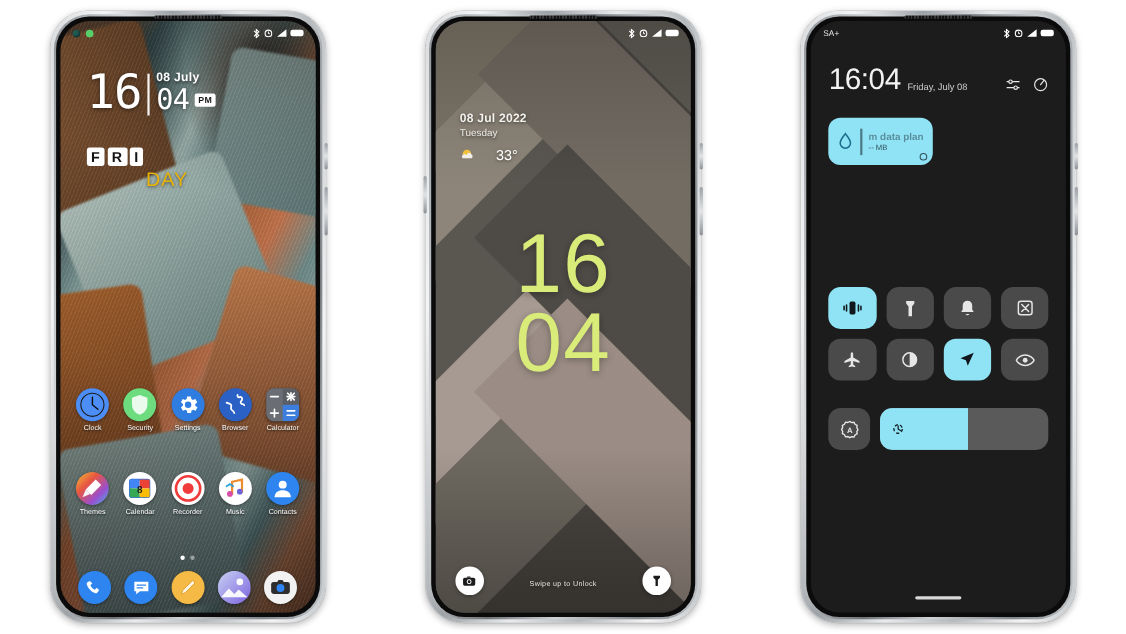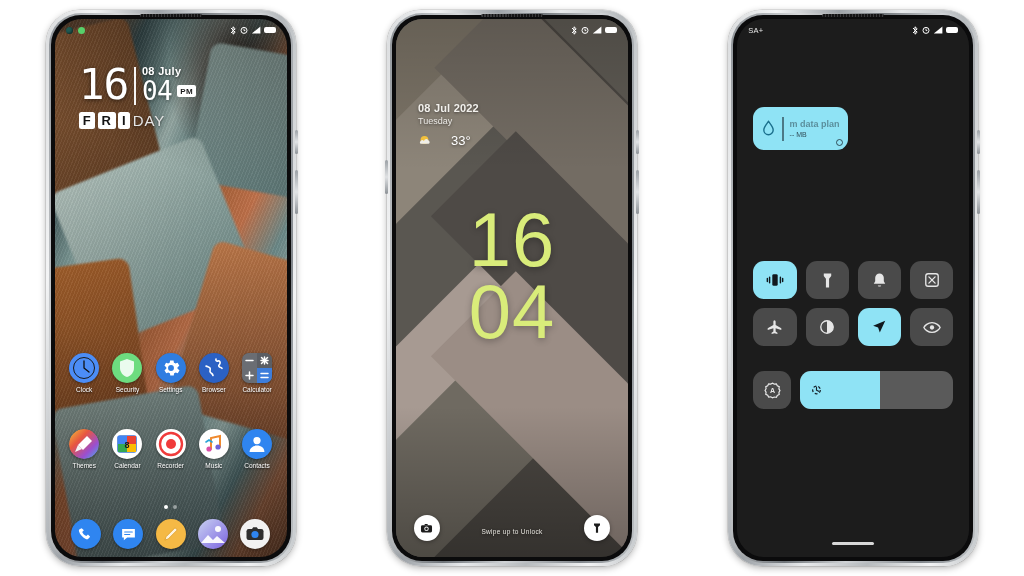--- a/index.html
+++ b/index.html
@@ -73,21 +73,21 @@
     color:#fff; letter-spacing:-1px; text-shadow:0 1px 4px rgba(0,0,0,.55); }
   .cw-div { width:1.5px; background:#fff; margin:2px 6px 0 6px; align-self:stretch; opacity:.95; }
   .cw-col { display:flex; flex-direction:column; }
   .cw-date { font-size:11px; color:#fff; letter-spacing:.3px; text-shadow:0 1px 3px rgba(0,0,0,.6); margin-bottom:1px;font-weight:bold; }
   .cw-minrow { display:flex; align-items:center; gap:5px; }
   .cw-min { font-family:"DejaVu Sans Mono", monospace; font-size:26px; line-height:1; color:#fff; letter-spacing:-.5px;
     text-shadow:0 1px 4px rgba(0,0,0,.55); }
   .cw-ampm { font-size:8px; font-weight:bold; color:#1b1b1b; background:#fff; border-radius:2px; padding:1.5px 3px; letter-spacing:.4px; }
   .cw-day { display:flex; gap:2.5px; margin-top:7px; align-items:center; }
   .cw-day .bx { background:#fff; color:#141414; font-weight:bold; font-size:13px; padding:1px 4px; border-radius:2.5px; letter-spacing:.5px; }
-  .cw-day .pl { color:#e5e5e5; font-size:15px; font-weight:400; letter-spacing:1px; text-shadow:0 1px 3px rgba(0,0,0,.6); }
+  .cw-day .pl { color:#eab308; font-size:18px; font-weight:400; letter-spacing:1px; text-shadow:0 1px 3px rgba(0,0,0,.6);margin-top:41px; }
 
   .appgrid { position:absolute; left:0; right:0; z-index:3; display:grid; grid-template-columns:repeat(5,1fr); padding:0 8px; }
   .appgrid.r1 { top:334px; }
   .appgrid.r2 { top:410px; }
   .app { display:flex; flex-direction:column; align-items:center; gap:3px; }
   .app .ic { width:30px; height:30px; border-radius:50%; display:flex; align-items:center; justify-content:center;
     box-shadow:0 1px 3px rgba(0,0,0,.4); overflow:hidden; position:relative; }
   .app .lb { font-size:6.5px; color:#fff; text-shadow:0 1px 2px rgba(0,0,0,.85); white-space:nowrap; }
 
   .dots { position:absolute; top:486px; left:0; right:0; display:flex; justify-content:center; gap:5px; z-index:3; }
@@ -470,20 +470,37 @@
             <circle cx="4" cy="4.4" r="3" stroke="#fff" stroke-width="1" fill="none"></circle>
             <path d="M4 2.6v2h1.3" stroke="#fff" stroke-width=".9" fill="none"></path>
           </svg>
           <svg class="sb-ico" width="10" height="8" viewBox="0 0 10 8">
             <path d="M9.4 0.6v6.8H0.8z" fill="#fff"></path>
           </svg>
           <div class="batt"></div>
         </div>
       </div>
 
+      <div class="qs-head">
+        <div style="display:flex;align-items:flex-end;">
+          <div class="qs-time">16:04</div>
+          <div class="qs-date">Friday, July 08</div>
+        </div>
+        <div class="qs-actions">
+          <svg width="14" height="14" viewBox="0 0 18 18">
+            <path d="M2 5.5h14M2 12.5h14" stroke="#e6e6e6" stroke-width="1.4" stroke-linecap="round"></path>
+            <circle cx="6" cy="5.5" r="2" fill="#1c1c1c" stroke="#e6e6e6" stroke-width="1.4"></circle>
+            <circle cx="12" cy="12.5" r="2" fill="#1c1c1c" stroke="#e6e6e6" stroke-width="1.4"></circle>
+          </svg>
+          <svg width="14" height="14" viewBox="0 0 18 18">
+            <circle cx="9" cy="9" r="7" stroke="#e6e6e6" stroke-width="1.4" fill="none"></circle>
+            <path d="M9 9l4-5" stroke="#e6e6e6" stroke-width="1.4" stroke-linecap="round"></path>
+          </svg>
+        </div>
+      </div>
 
       <div class="qs-tiles">
 
         <div class="tile on">
           <svg width="15" height="17" viewBox="0 0 16 18">
             <path d="M8 1.5C5.4 5 3 7.6 3 10.6a5 5 0 0010 0C13 7.6 10.6 5 8 1.5z" stroke="#1a6f8c" stroke-width="1.5" fill="none"></path>
           </svg>
           <div class="t-sep"></div>
           <div class="t-txt">
             <div class="t-title" style="opacity:.45">m data plan</div>

